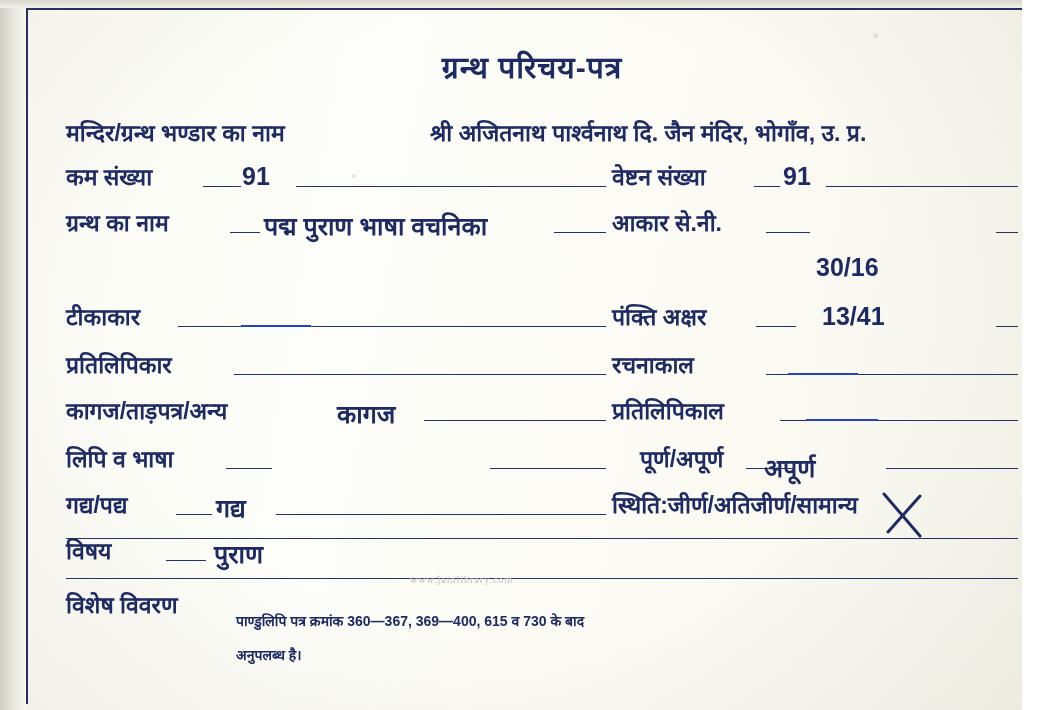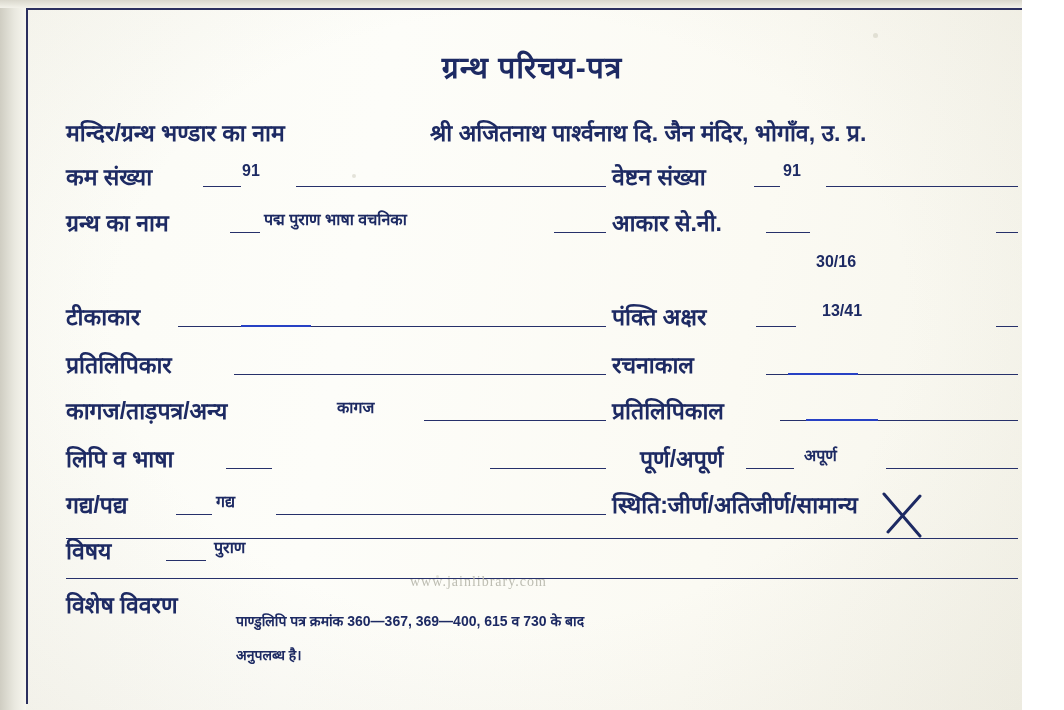--- a/index.html
+++ b/index.html
@@ -76,21 +76,21 @@
     left: 0;
     top: 0;
     font-size: 23px;
     font-weight: bold;
     color: #1d2a63;
     white-space: nowrap;
   }
   .val {
     position: absolute;
     top: 2px;
-    font-size: 16px;
+    font-size: 25px;
     font-weight: bold;
     color: #1d2a63;
     white-space: nowrap;
   }
   .rule {
     position: absolute;
     height: 0;
     border-top: 1.6px solid #26306a;
   }
   .rule.blue {
@@ -150,21 +150,21 @@
     left: 880px;
     top: 492px;
     width: 44px;
     height: 46px;
     pointer-events: none;
   }
   #watermark {
     position: absolute;
     left: 410px;
     top: 574px;
-    font-size: 14px;
+    font-size: 10px;
     color: #bdbdb2;
     letter-spacing: 1px;
     font-family: "Liberation Serif", serif;
   }
   .speck {
     position: absolute;
     background: #cfcdbf;
     border-radius: 50%;
     opacity: .55;
   }
@@ -237,21 +237,21 @@
     <div class="lbl" style="left:546px;">प्रतिलिपिकाल</div>
     <div class="rule" style="left:714px;top:26px;width:238px;"></div>
     <div class="rule blue" style="left:740px;top:25px;width:72px;"></div>
   </div>
 
   <div class="row" style="top:442px;">
     <div class="lbl">लिपि व भाषा</div>
     <div class="rule" style="left:160px;top:26px;width:46px;"></div>
     <div class="rule" style="left:424px;top:26px;width:116px;"></div>
     <div class="lbl" style="left:546px;margin-left:28px;">पूर्ण/अपूर्ण</div>
-    <div class="val" style="left:738px;">अपूर्ण</div>
+    <div class="val" style="left:698px;margin-top:6px;">अपूर्ण</div>
     <div class="rule" style="left:680px;top:26px;width:48px;"></div>
     <div class="rule" style="left:820px;top:26px;width:132px;"></div>
   </div>
 
   <div class="row" style="top:488px;">
     <div class="lbl">गद्य/पद्य</div>
     <div class="val" style="left:150px;">गद्य</div>
     <div class="rule" style="left:110px;top:26px;width:36px;"></div>
     <div class="rule" style="left:210px;top:26px;width:330px;"></div>
     <div class="lbl" style="left:546px;">स्थिति:जीर्ण/अतिजीर्ण/सामान्य</div>

